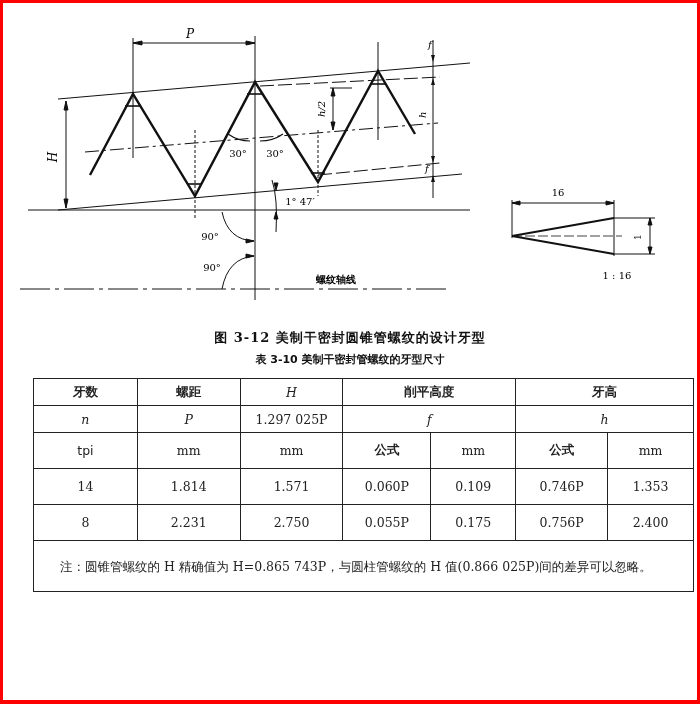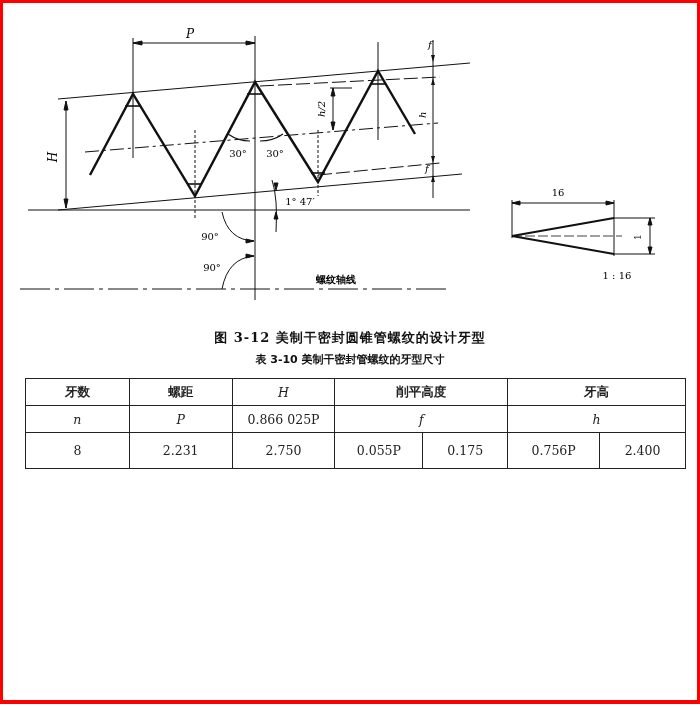--- a/index.html
+++ b/index.html
@@ -15,21 +15,21 @@
     pointer-events:none;
   }
   svg.figure { position:absolute; left:0; top:0; }
   .caption {
     position:absolute; left:0; width:700px; text-align:center;
     font-weight:bold; color:#111;
   }
   .cap1 { top:329px; font-size:13px; letter-spacing:1px; }
   .cap2 { top:352px; font-size:11px; font-family:"DejaVu Sans","Liberation Sans",sans-serif; }
   table.spec {
-    position:absolute; left:25px; top:378px; width:661px;
+    position:absolute; left:33px; top:378px; width:661px;
     border-collapse:collapse; font-size:12.5px;
   }
   table.spec td {
     border:1.3px solid #222; text-align:center; padding:0; color:#222;
   }
   table.spec .hdr td { height:26px; }
   .it { font-style:italic; }
   .zh { font-family:"DejaVu Sans","Liberation Sans",sans-serif; font-weight:bold; font-size:12.5px; }
   .note {
     text-align:left !important; padding:4px 8px 4px 26px !important; line-height:27px;
@@ -171,29 +171,50 @@
       <tr class="hdr">
     <td class="zh">牙数</td>
     <td class="zh">螺距</td>
     <td class="it">H</td>
     <td colspan="2" class="zh">削平高度</td>
     <td colspan="2" class="zh">牙高</td>
   </tr>
   <tr class="hdr" style="border-top:0">
     <td class="it" style="border-top:0">n</td>
     <td class="it" style="border-top:0">P</td>
-    <td style="border-top:0">0.866 025P</td>
+    <td style="border-top:0">1.297 025P</td>
     <td colspan="2" class="it" style="border-top:0">f</td>
     <td colspan="2" class="it" style="border-top:0">h</td>
+  </tr>
+  <tr style="height:36px">
+    <td style="font-family:'DejaVu Sans',sans-serif">tpi</td>
+    <td>mm</td>
+    <td>mm</td>
+    <td class="zh">公式</td>
+    <td>mm</td>
+    <td class="zh">公式</td>
+    <td>mm</td>
+  </tr>
+  <tr style="height:36px">
+    <td>14</td>
+    <td>1.814</td>
+    <td>1.571</td>
+    <td>0.060P</td>
+    <td>0.109</td>
+    <td>0.746P</td>
+    <td>1.353</td>
   </tr>
   <tr style="height:36px">
     <td>8</td>
     <td>2.231</td>
     <td>2.750</td>
     <td>0.055P</td>
     <td>0.175</td>
     <td>0.756P</td>
     <td>2.400</td>
   </tr>
+  <tr style="height:51px">
+    <td colspan="7" class="note">注：圆锥管螺纹的 H 精确值为 H=0.865 743P，与圆柱管螺纹的 H 值(0.866 025P)间的差异可以忽略。</td>
+  </tr>
 </tbody>
   </table>
 
 <div class="frame"></div>
 
 </body></html>

